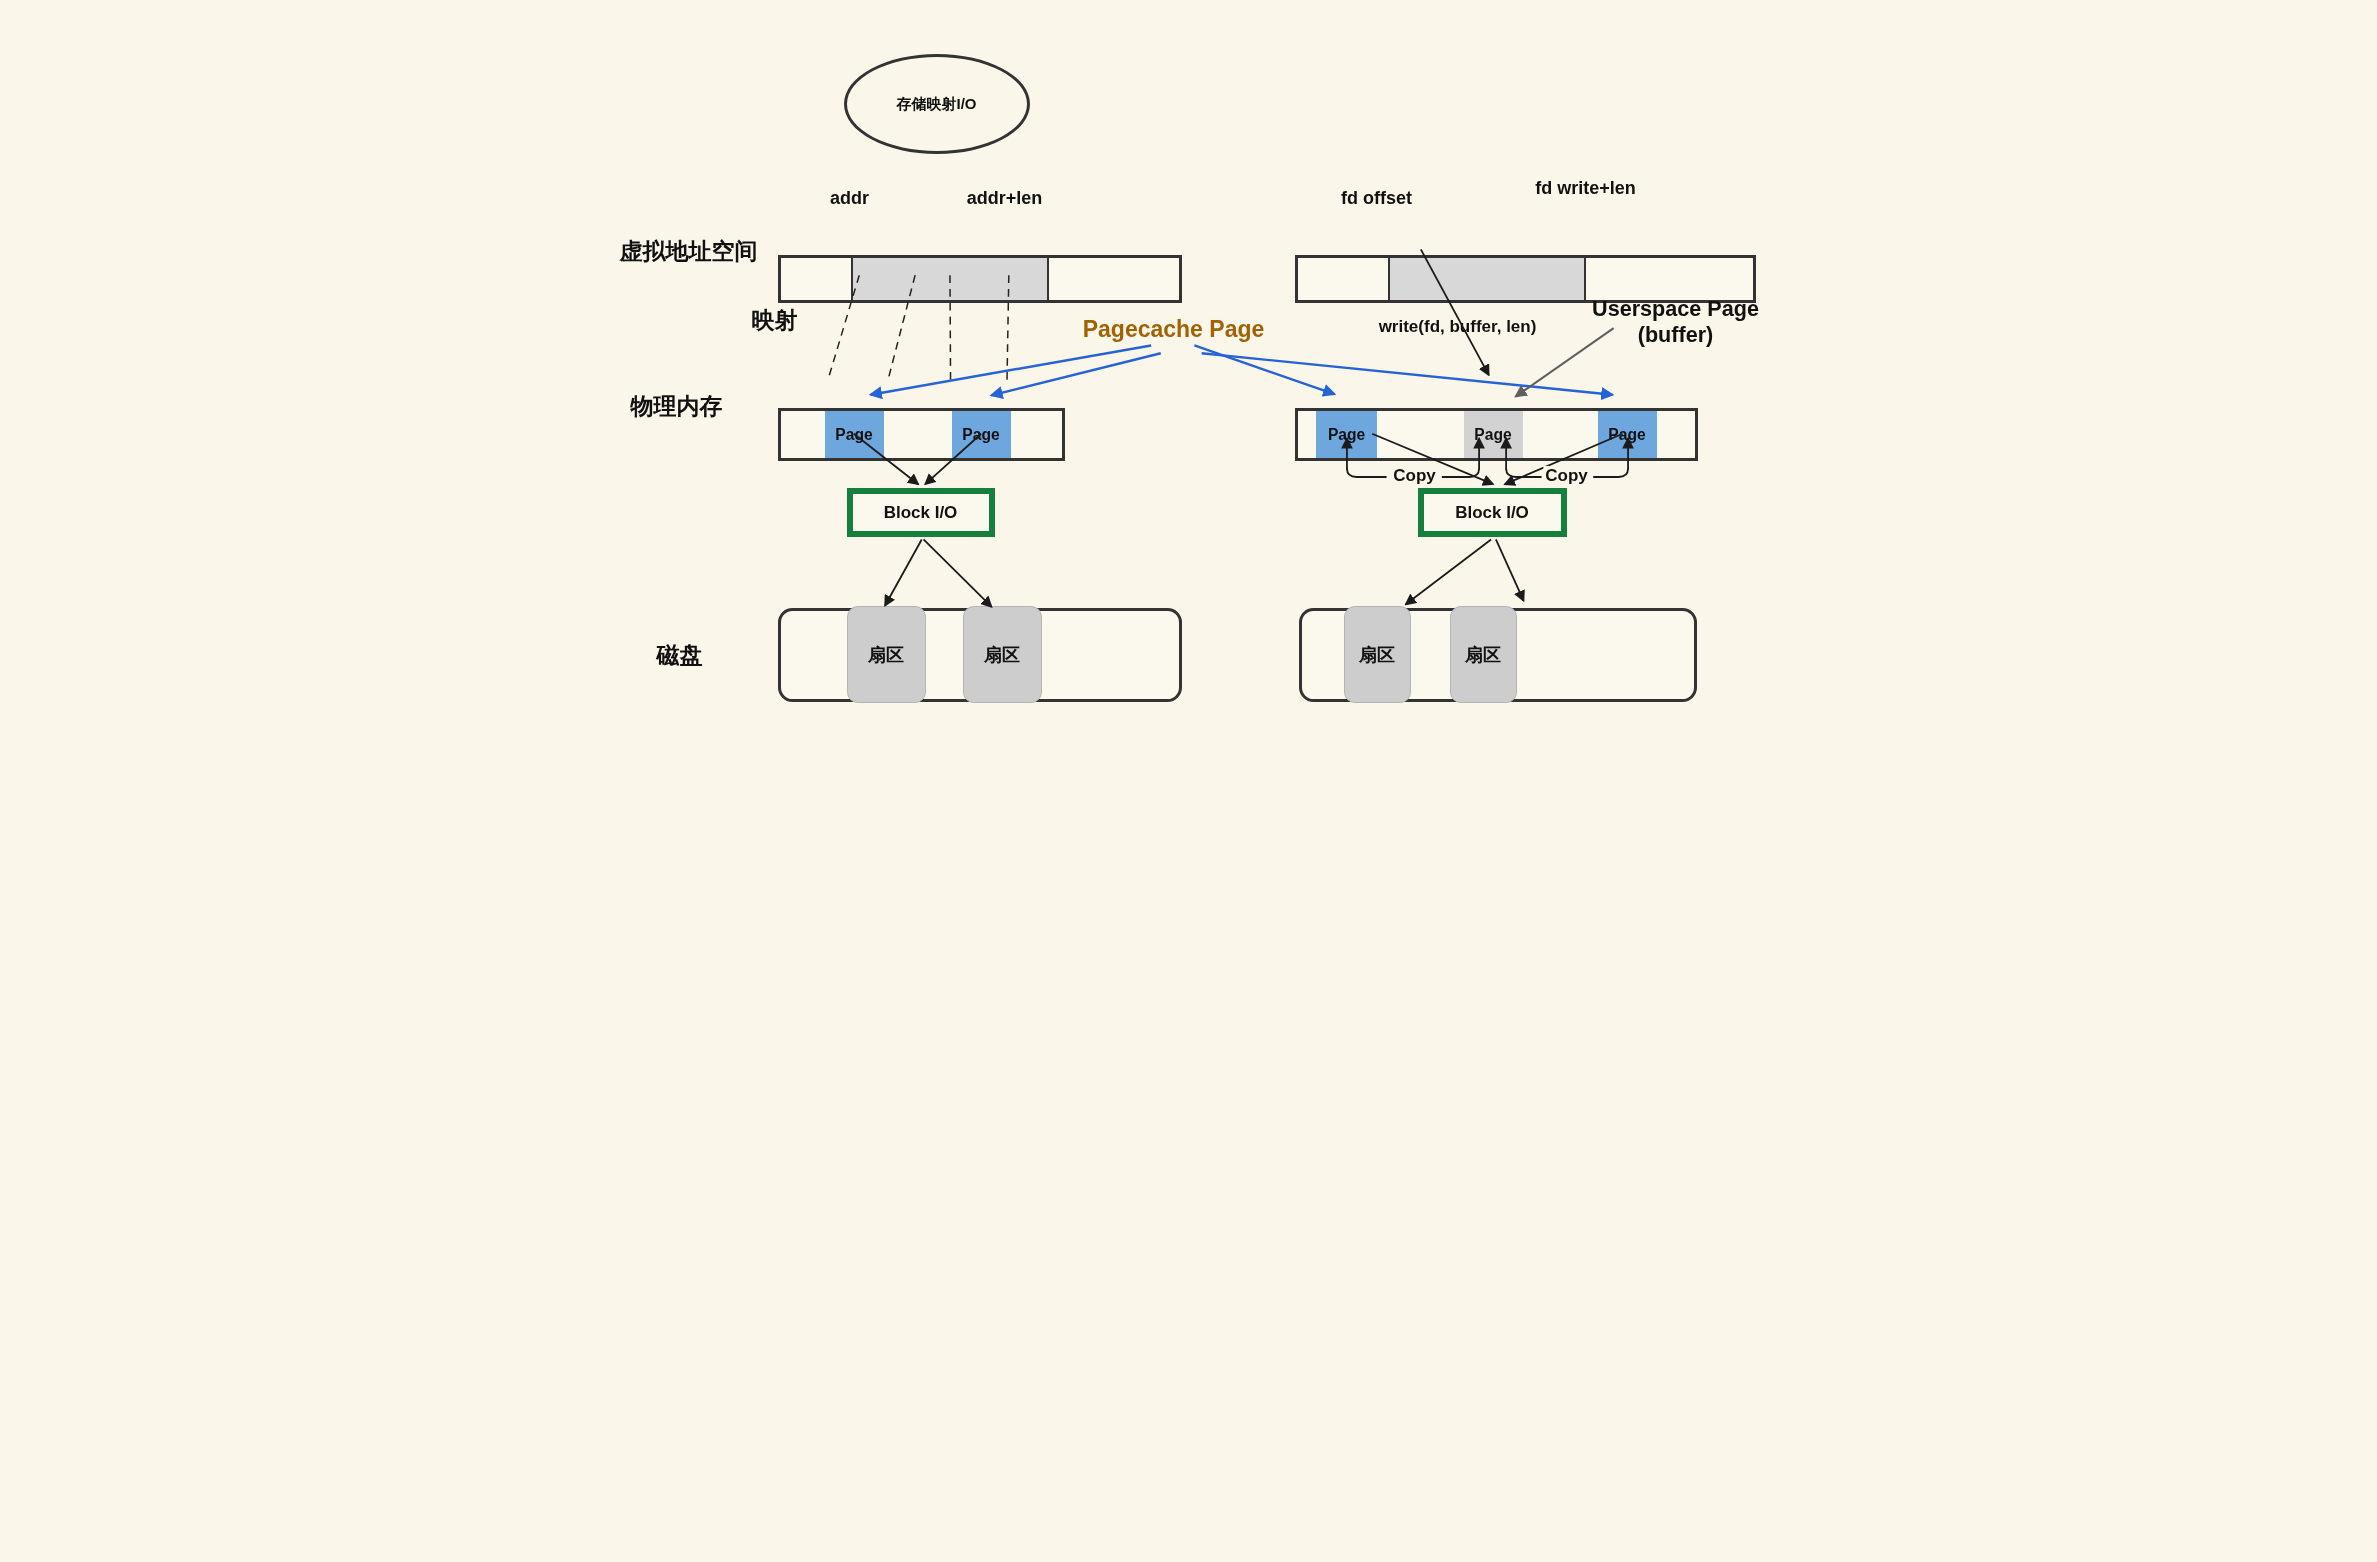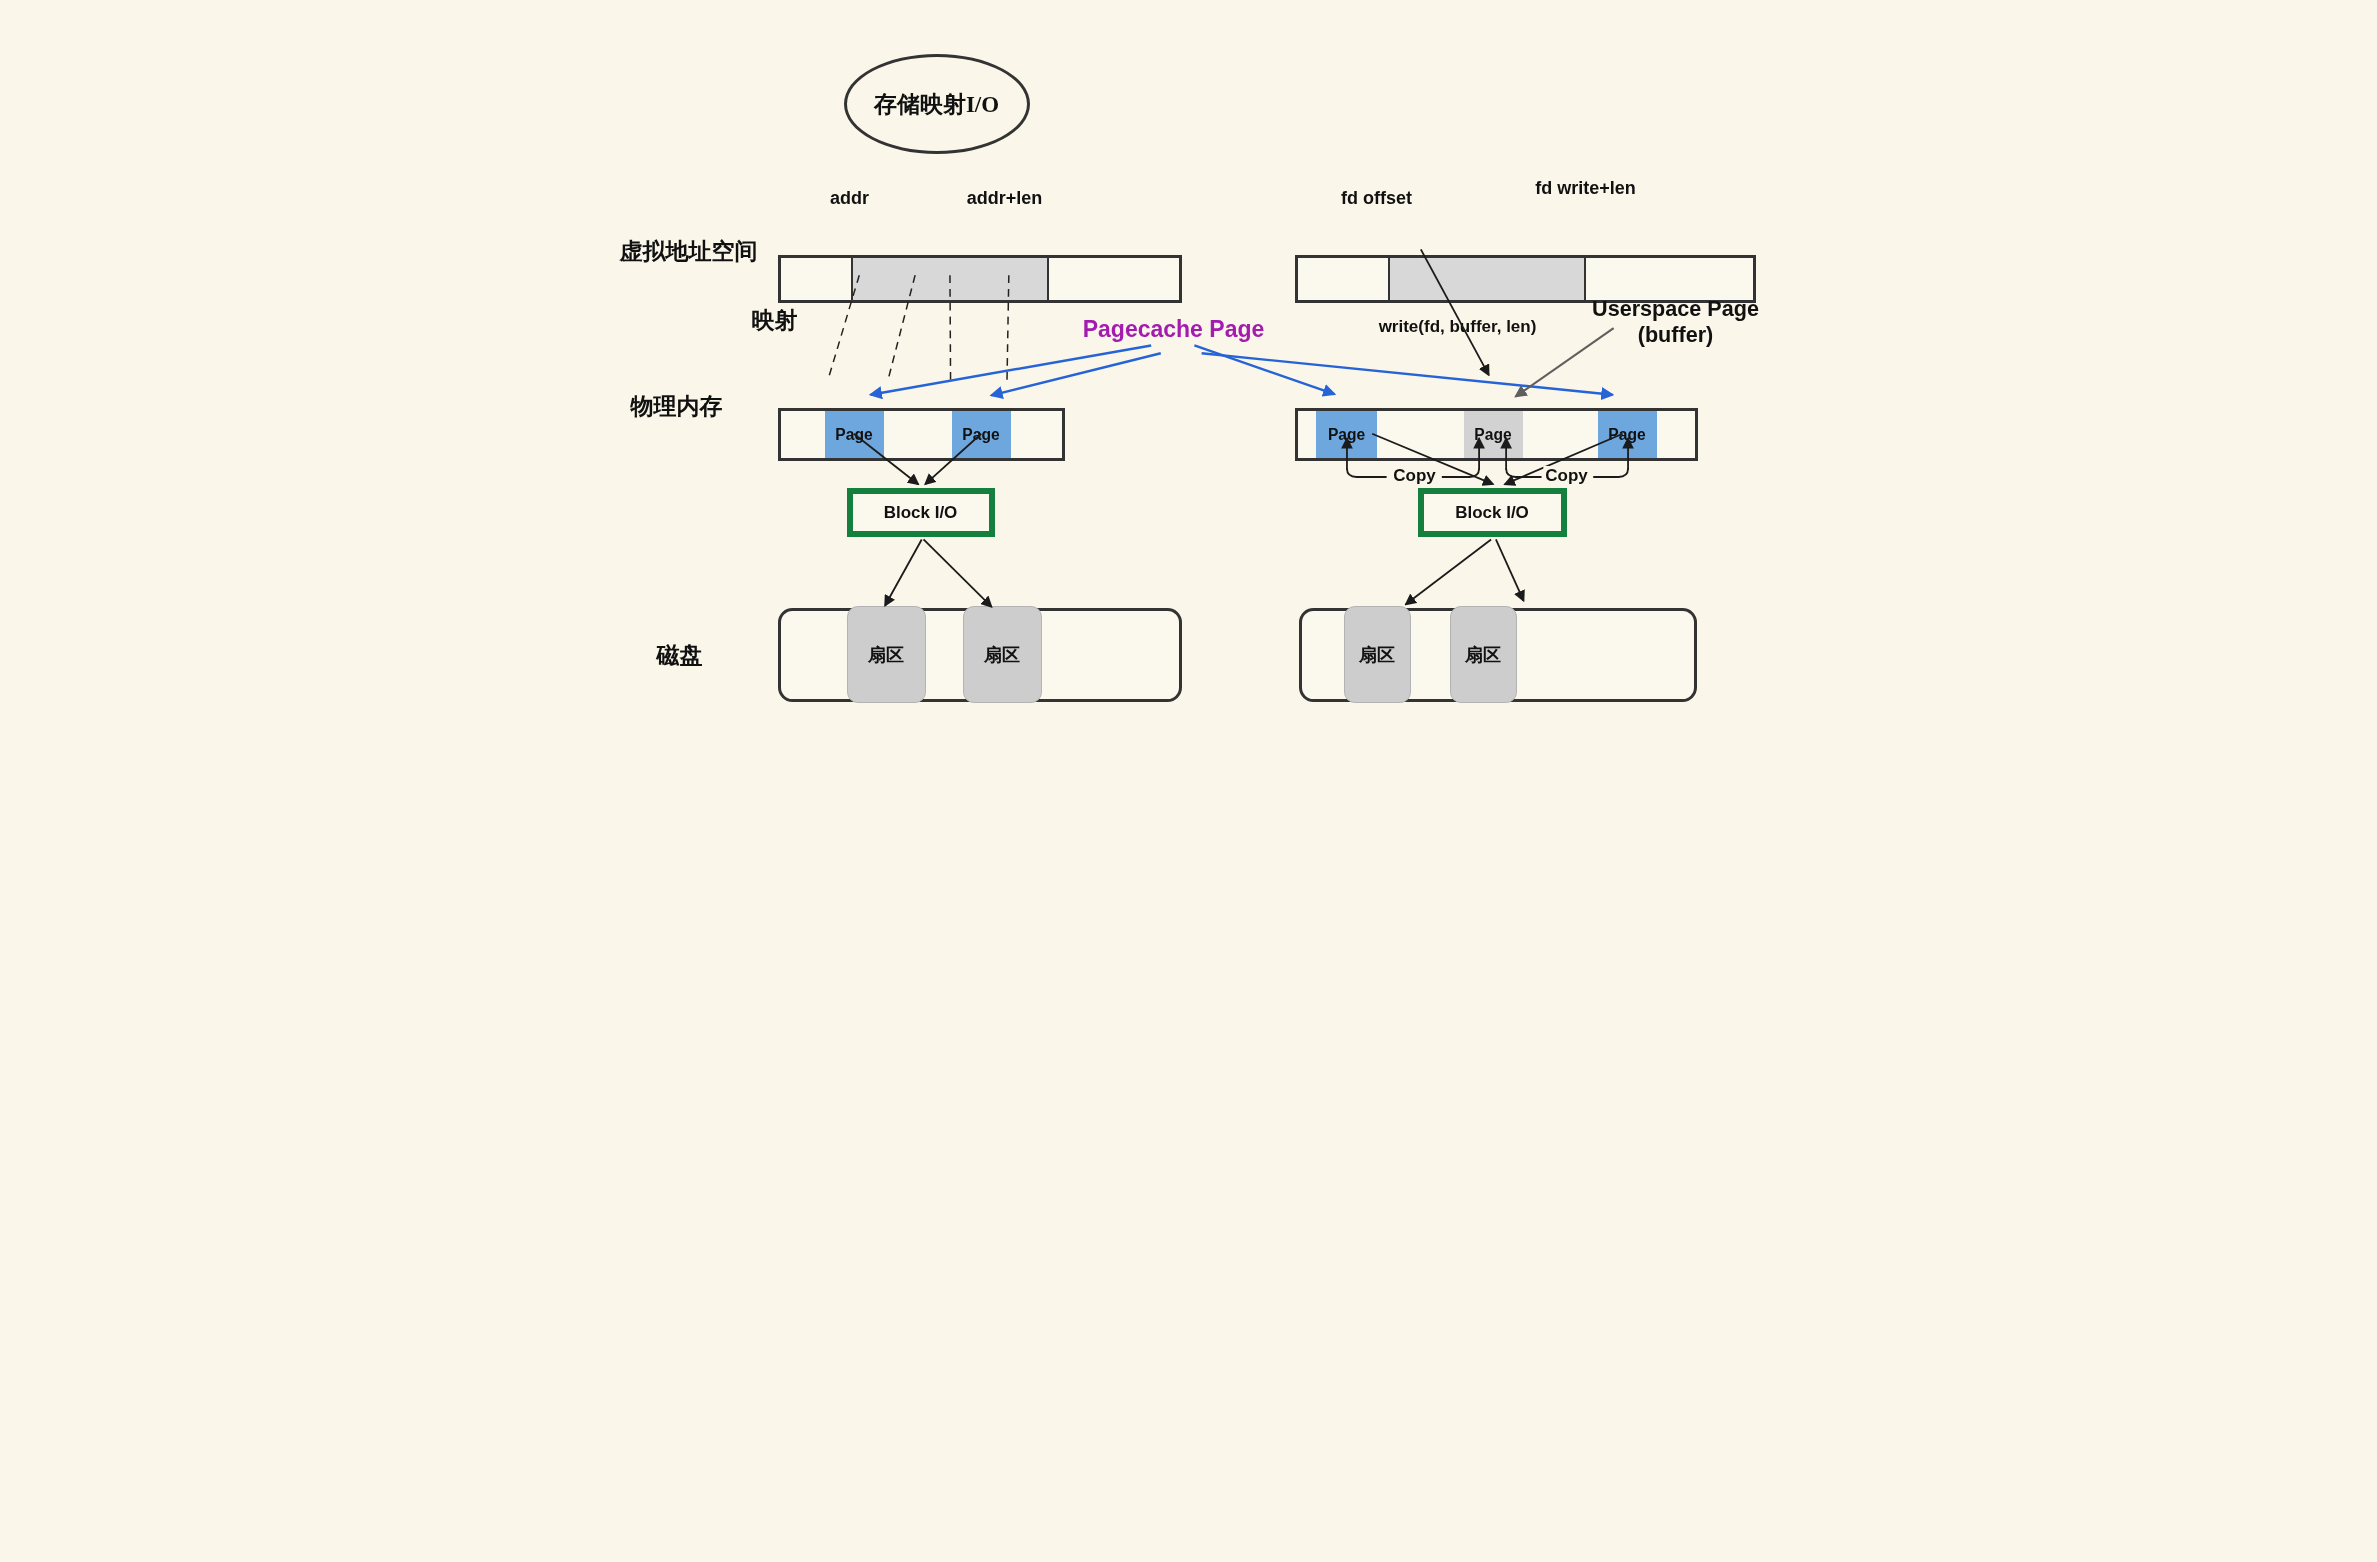--- a/index.html
+++ b/index.html
@@ -10,21 +10,21 @@
     color:#111;
   }
   .center-xy{transform:translate(-50%,-50%);white-space:nowrap;}
   .lbl{position:absolute;font-weight:700;}
   .lbl-lg{font-size:23px;}
   .lbl-md{font-size:18px;}
   .lbl-sm{font-size:17px;}
   .ellipse{
     position:absolute;border:3.6px solid #333;border-radius:50%;
     display:flex;align-items:center;justify-content:center;
-    font-size:23px;font-weight:700;background:#FAF6E9;font-family:Liberation Serif, serif;
+    font-size:15px;font-weight:700;background:#FAF6E9;
   }
   .bar{
     position:absolute;border:3px solid #333;background:#FBF8EE;
     box-sizing:border-box;
     margin-top:28px;
   }
   .seg-gray{
     position:absolute;top:0;bottom:0;background:#D8D8D8;
     border-left:2.4px solid #333;border-right:2.4px solid #333;
     box-sizing:border-box;
@@ -48,21 +48,21 @@
   .sector{
     position:absolute;background:#CDCDCD;border:1.2px solid #B3B3B3;
     border-radius:10.8px;box-sizing:border-box;
     display:flex;align-items:center;justify-content:center;
     font-size:18px;font-weight:700;
   }
   .copy-lbl{
     position:absolute;font-size:17px;font-weight:700;
     background:#FAF6E9;padding:0 2.4px;z-index:6;
   }
-  .blue-txt{color:#a21caf;}
+  .blue-txt{color:#a16207;}
   svg.overlay{position:absolute;left:0;top:0;z-index:5;pointer-events:none;}
 </style>
 </head>
 <body>
 
 <div class="stage">
 
   <div class="ellipse" style="left:249px;top:54px;width:180px;height:94px">
     <span>存储映射I/O</span>
   </div>

